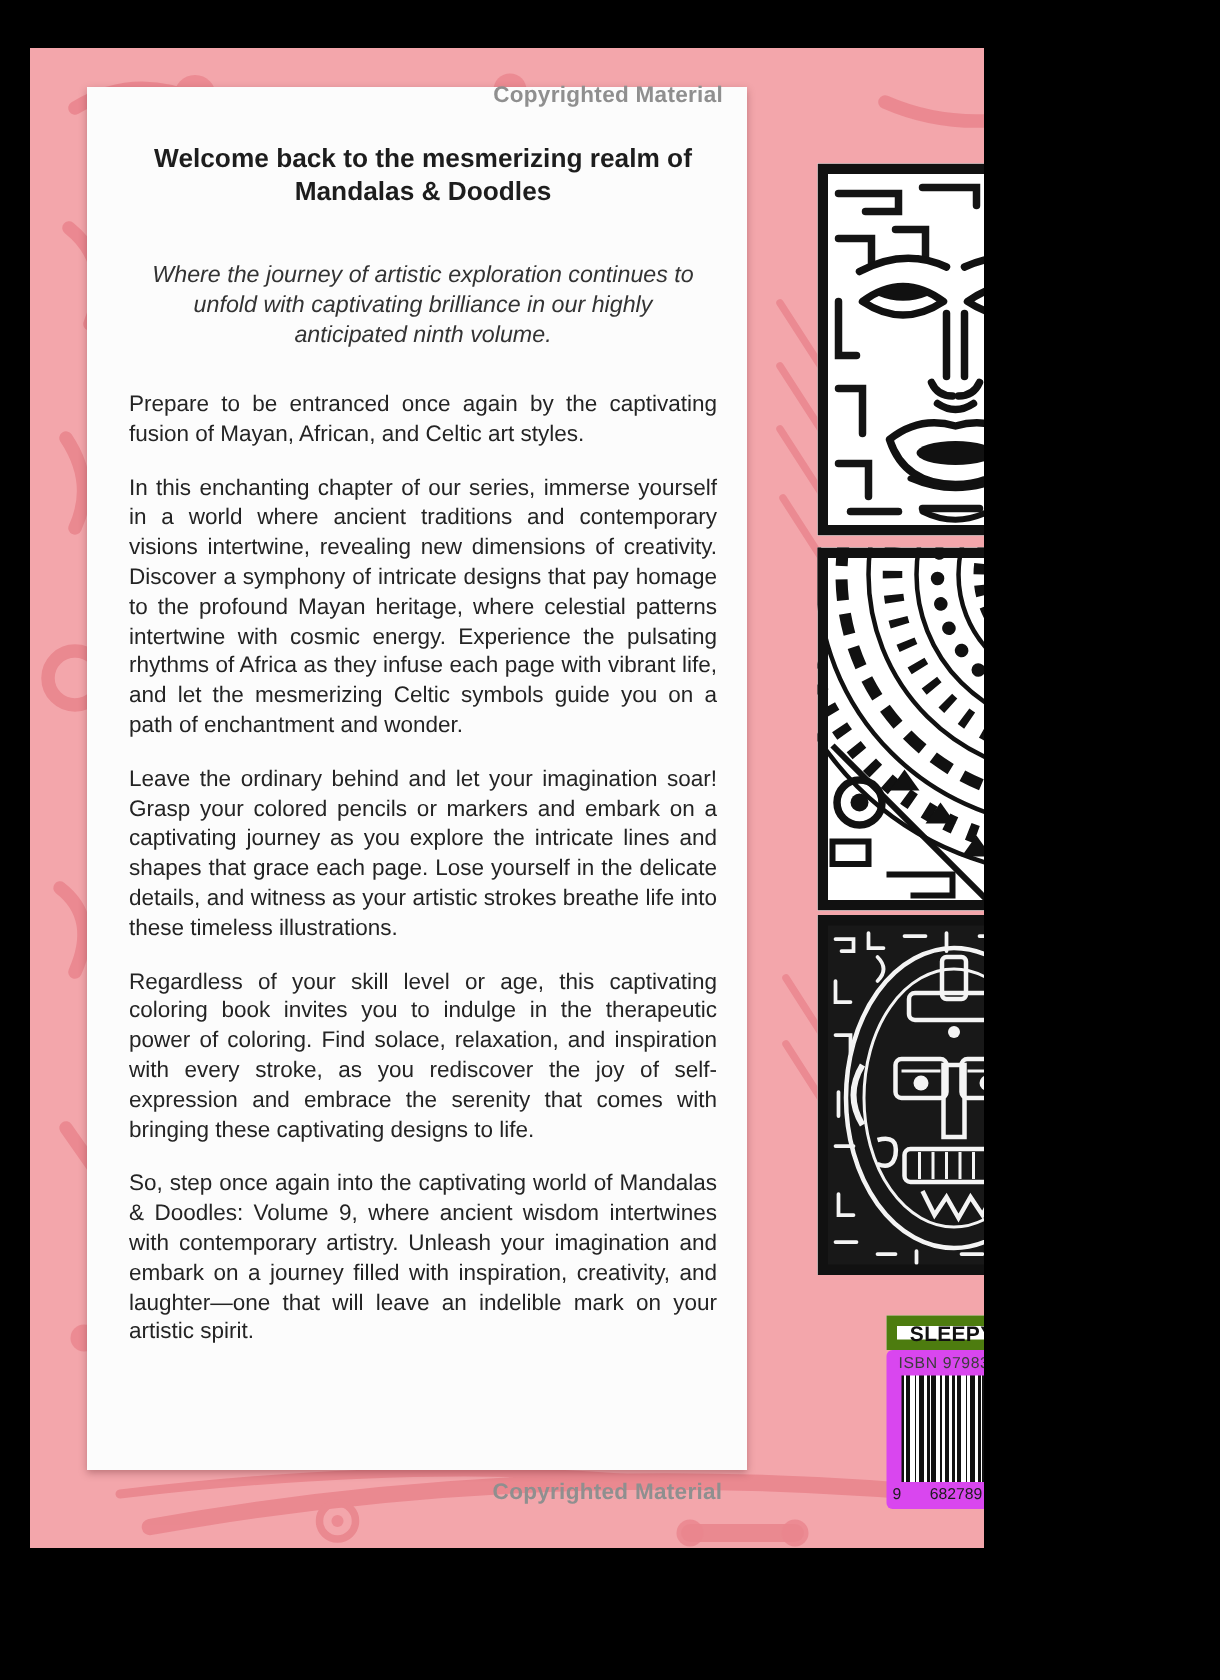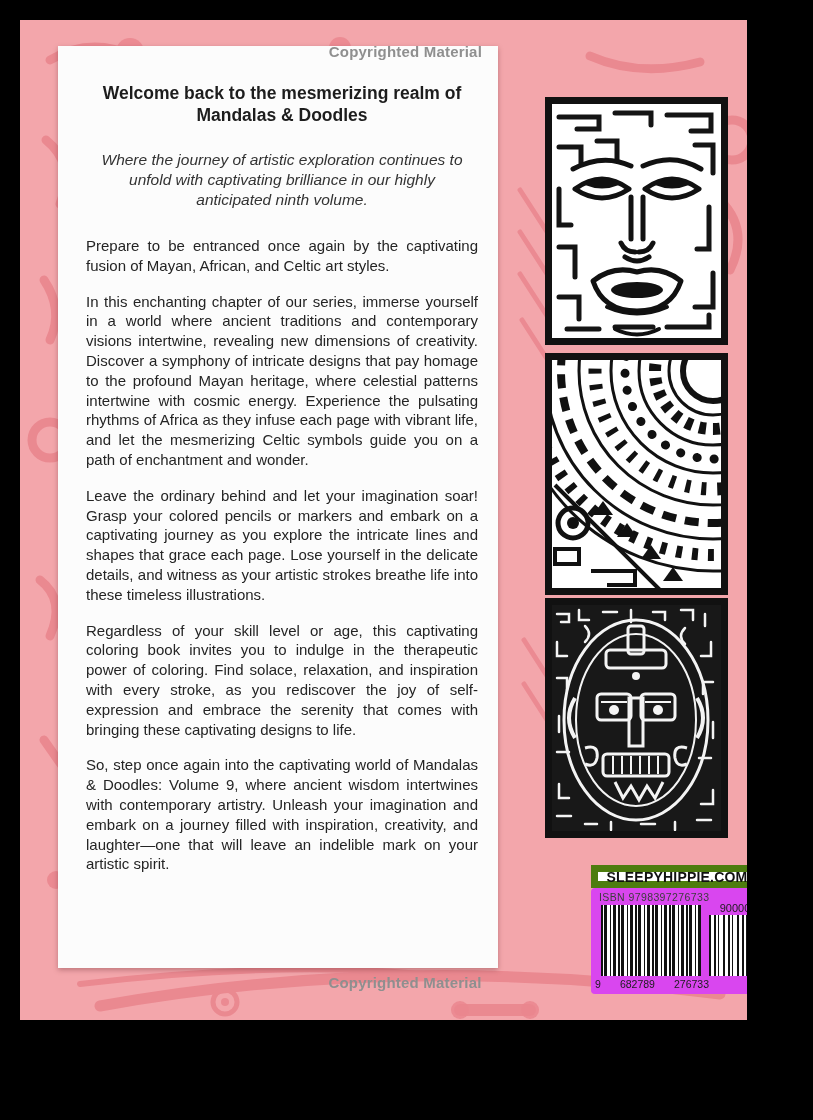--- a/index.html
+++ b/index.html
@@ -2,37 +2,37 @@
 <html><head>
 <meta charset="utf-8">
 <style>
   * { margin:0; padding:0; box-sizing:border-box; }
   html,body { width:813px; height:1120px; }
   body {
     position:relative; width:813px; height:1120px; background:#000;
     font-family:"Liberation Sans", sans-serif; overflow:hidden;
   }
   .cover {
-    position:absolute; left:20px; top:20px; width:727px; height:1000px;
+    position:absolute; left:20px; top:32px; width:636px; height:1000px;
     background:#f3a6ab; overflow:hidden;
   }
   .pattern-svg { position:absolute; left:0; top:0; }
   .text-panel {
     position:absolute; left:38px; top:26px; width:440px; height:922px;
     background:#fcfcfc; box-shadow:0 2px 5px rgba(90,30,35,.35);
   }
   .copyright {
     color:#8f8f8f; font-weight:bold; font-size:15px; letter-spacing:.2px;
   }
   .copyright-top { position:absolute; top:-3px; right:16px; }
   .copyright-bottom { position:absolute; left:230px; top:954px; width:310px; text-align:center; }
   .content { position:absolute; inset:0; padding:36px 20px 0 28px; color:#222; }
   .heading {
     font-size:17.5px; font-weight:bold; text-align:center; line-height:22px;
-    color:#1d1d1d; margin:0 auto 24px; max-width:360px;
+    color:#1d1d1d; margin:0 auto 36px; max-width:360px;
   }
   .intro {
     font-style:italic; font-size:15.5px; line-height:20px; text-align:center;
     color:#333; margin:3px auto 26px; max-width:372px;
   }
   .body-p {
     font-size:15px; line-height:19.8px; text-align:justify; margin:16px 0 13px;
     color:#242424;
   }
   .closing { font-size:17px; font-weight:bold; text-align:center; margin-top:16px; color:#1d1d1d; }

